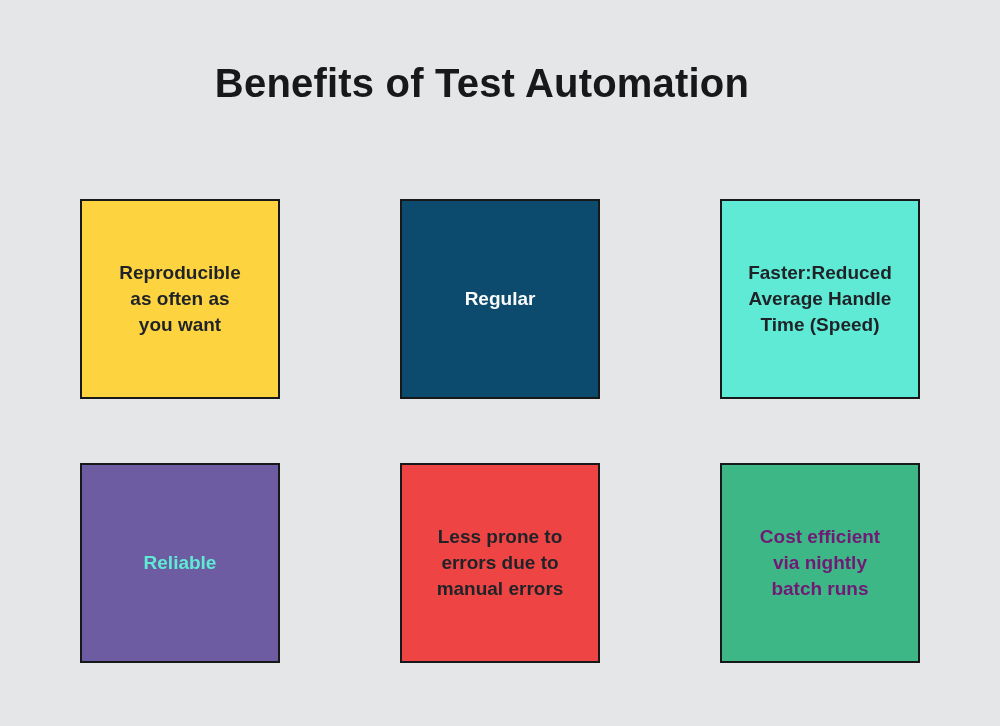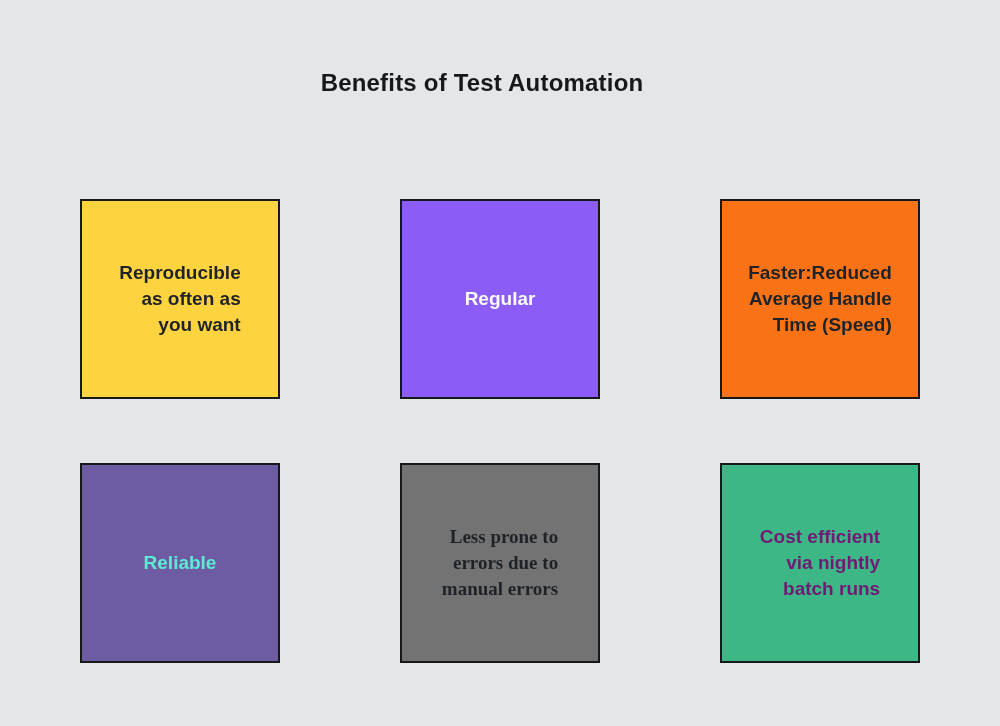--- a/index.html
+++ b/index.html
@@ -17,21 +17,21 @@
     position: relative;
     background: var(--page-bg);
     font-family: "Liberation Sans", "DejaVu Sans", sans-serif;
   }
   .page-title {
     position: absolute;
     top: 62px;
     left: 0;
     right: 36px;
     text-align: center;
-    font-size: 24px;
+    font-size: 40px;
     line-height: 42px;
     font-weight: 700;
     letter-spacing: 0.2px;
     color: var(--title-color);
   }
   .box-grid {
     position: absolute;
     left: 80px;
     top: 199px;
     width: 840px;
@@ -41,21 +41,21 @@
     column-gap: 120px;
     row-gap: 64px;
   }
   .box {
     width: 200px;
     height: 200px;
     border: 2px solid var(--border);
     display: flex;
     align-items: center;
     justify-content: center;
-    text-align: right;
+    text-align: center;
   }
   .box-label {
     font-size: 19px;
     line-height: 26px;
     font-weight: 700;
     white-space: pre-line;
     padding: 0 6px;
   }
 </style>
 </head>
@@ -64,35 +64,35 @@
 <h1 class="page-title">Benefits of Test Automation</h1>
 
 <div class="box-grid">
 
   <div class="box" style="background-color: rgb(253, 212, 63); color: rgb(31, 35, 40);">
     <span class="box-label">Reproducible
 as often as
 you want</span>
   </div>
 
-  <div class="box" style="background-color: #8b5cf6; color: rgb(250, 250, 250);">
+  <div class="box" style="background-color: #0c4a6e; color: rgb(250, 250, 250);">
     <span class="box-label">Regular</span>
   </div>
 
-  <div class="box" style="background-color: #f97316; color: rgb(31, 35, 40);">
+  <div class="box" style="background-color: #5eead4; color: rgb(31, 35, 40);">
     <span class="box-label">Faster:Reduced
 Average Handle
 Time (Speed)</span>
   </div>
 
   <div class="box" style="background-color: rgb(109, 92, 161); color: #5eead4;">
     <span class="box-label">Reliable</span>
   </div>
 
-  <div class="box" style="background-color: #737373; color: rgb(31, 35, 40); font-family: Liberation Serif, serif;">
+  <div class="box" style="background-color: #ef4444; color: rgb(31, 35, 40);">
     <span class="box-label">Less prone to
 errors due to
 manual errors</span>
   </div>
 
   <div class="box" style="background-color: rgb(62, 183, 135); color: #701a75;">
     <span class="box-label">Cost efficient
 via nightly
 batch runs</span>
   </div>

